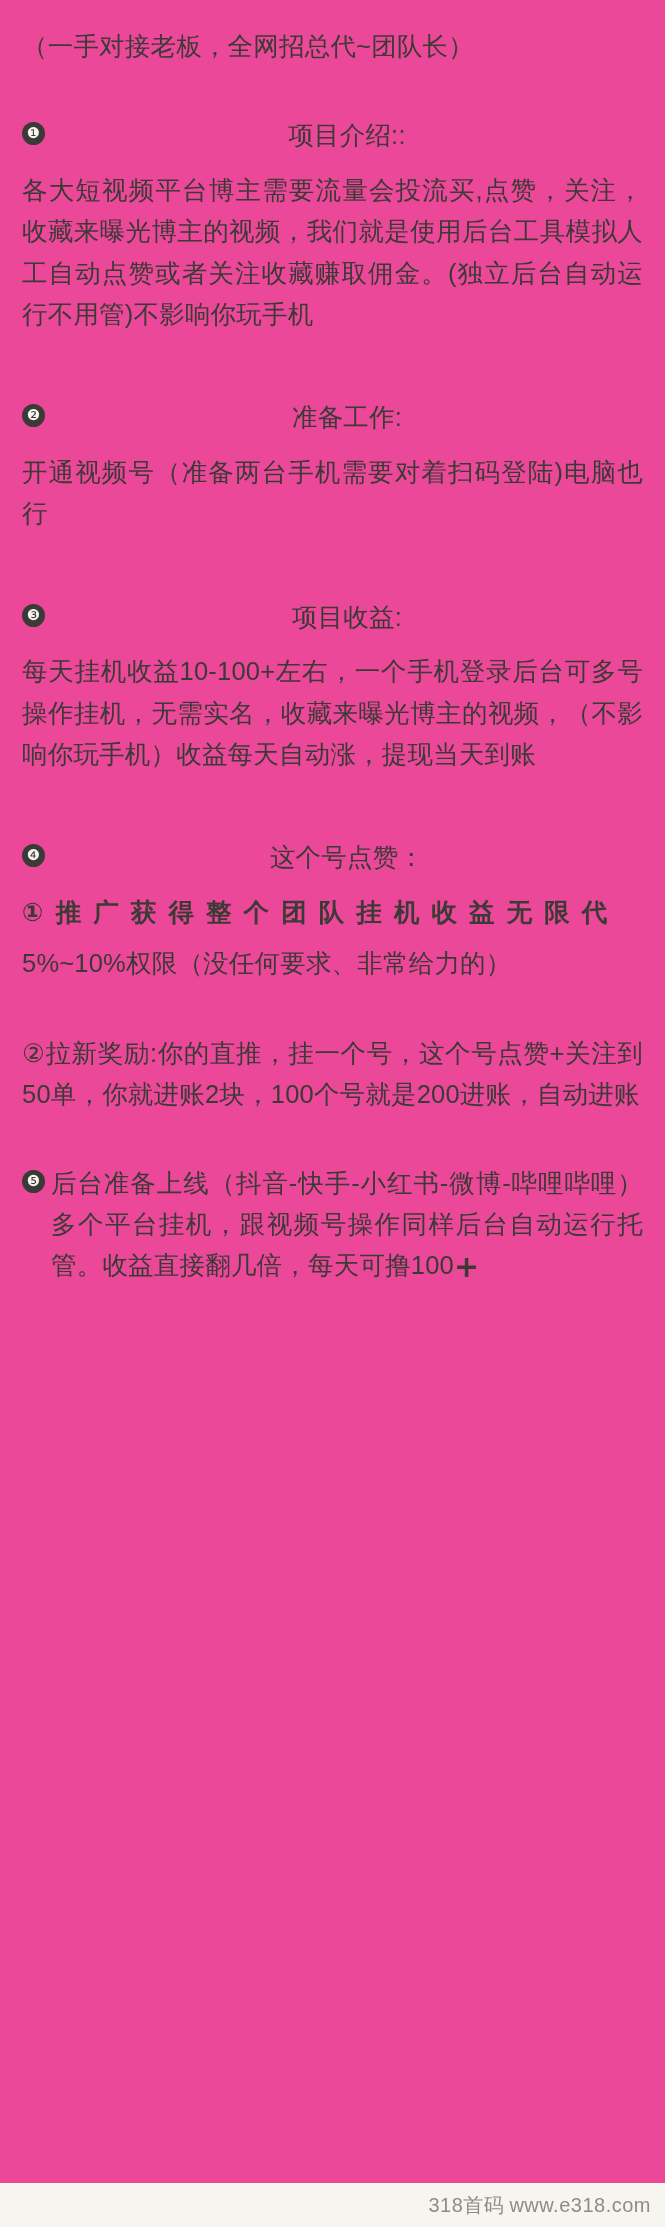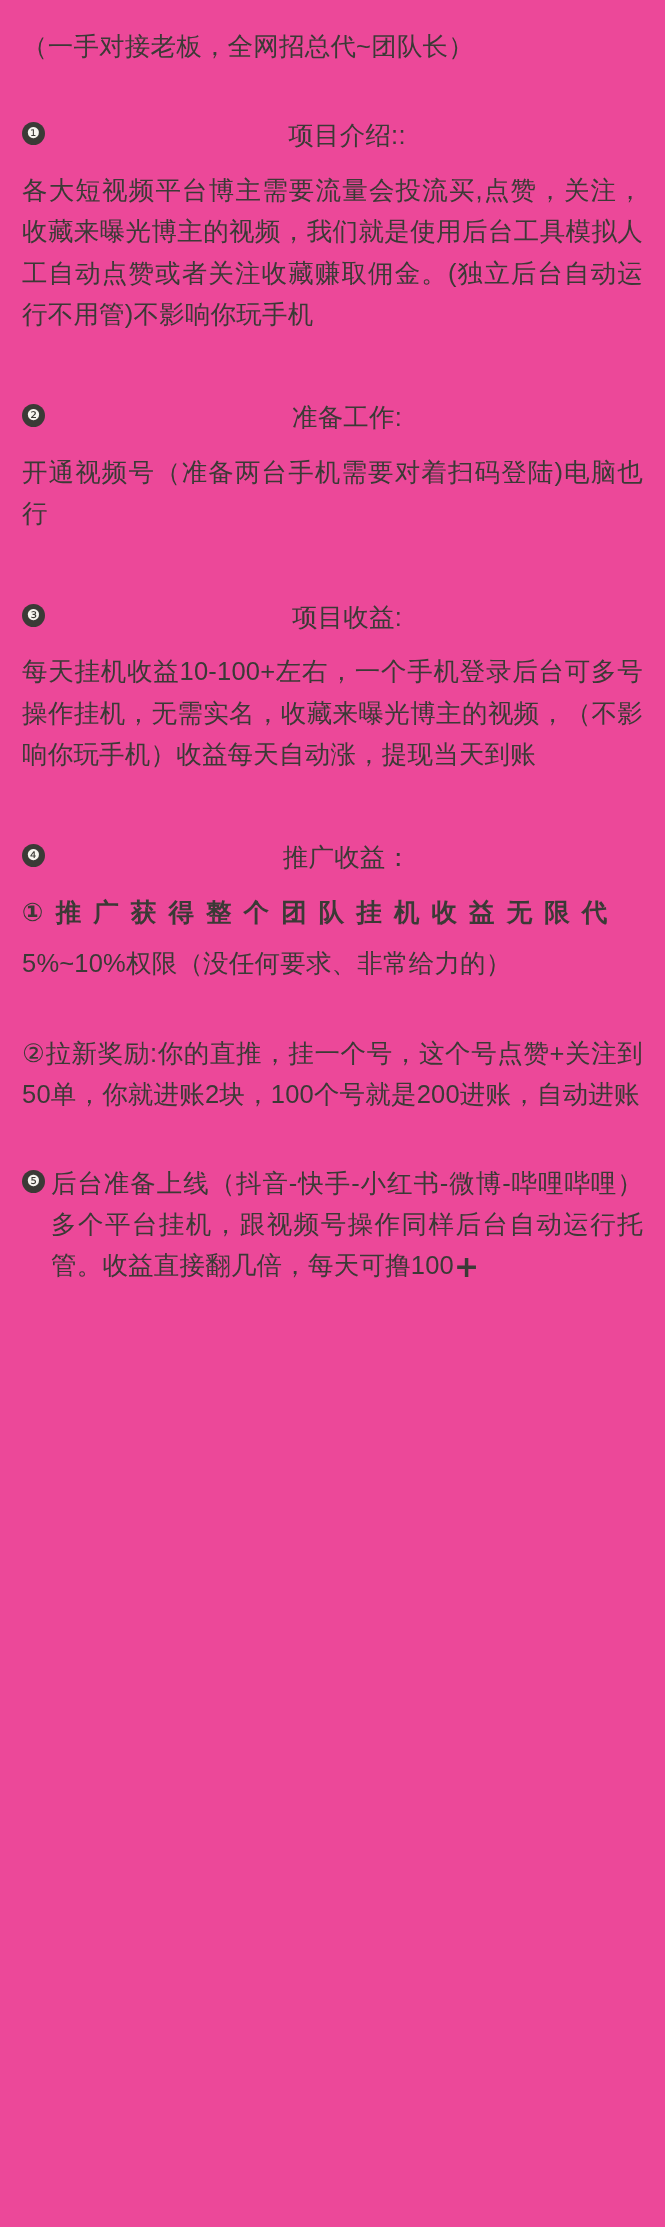--- a/index.html
+++ b/index.html
@@ -149,21 +149,21 @@
     </div>
 
     <div class="spacer-sm"></div>
 
     <p class="para justified">每天挂机收益10-100+左右，一个手机登录后台可多号操作挂机，无需实名，收藏来曝光博主的视频，（不影响你玩手机）收益每天自动涨，提现当天到账</p>
 
     <div class="spacer-lg"></div>
 
     <div class="heading">
       <span class="num-badge">❹</span>
-      <span class="heading-text">推广收益：</span>
+      <span class="heading-text">这个号点赞：</span>
     </div>
 
     <div class="spacer-sm"></div>
 
     <p class="para tight wide-spaced">① 推 广 获 得 整 个 团 队 挂 机 收 益 无 限 代</p>
     <p class="para">5%~10%权限（没任何要求、非常给力的）</p>
 
     <div class="spacer-md"></div>
 
     <p class="para justified">②拉新奖励:你的直推，挂一个号，这个号点赞+关注到50单，你就进账2块，100个号就是200进账，自动进账</p>
@@ -173,13 +173,19 @@
     <div class="heading">
       <span class="num-badge">❺</span>
       <span class="heading-text justified"><span>后台准备上线（抖音-快手-小红书-微博-哔哩哔哩）多个平台挂机，跟视频号操作同样后台自动运行托管。收益直接翻几倍，每天可撸100</span><span class="plus-glyph">+</span></span>
     </div>
 
     <div class="spacer-lg"></div>
 
 
   </div>
 
+  <div class="footer-bar">
+    <div class="watermark">
+      <span class="wm-cn">318首码</span>
+      <span class="wm-url">www.e318.com</span>
+    </div>
+  </div>
 </div>
 
 </body></html>

